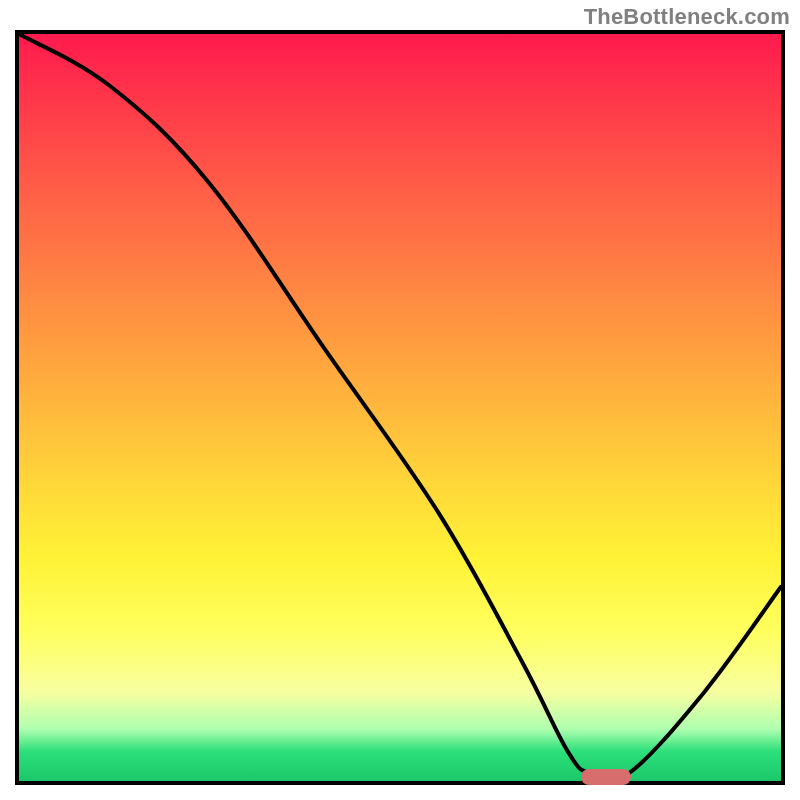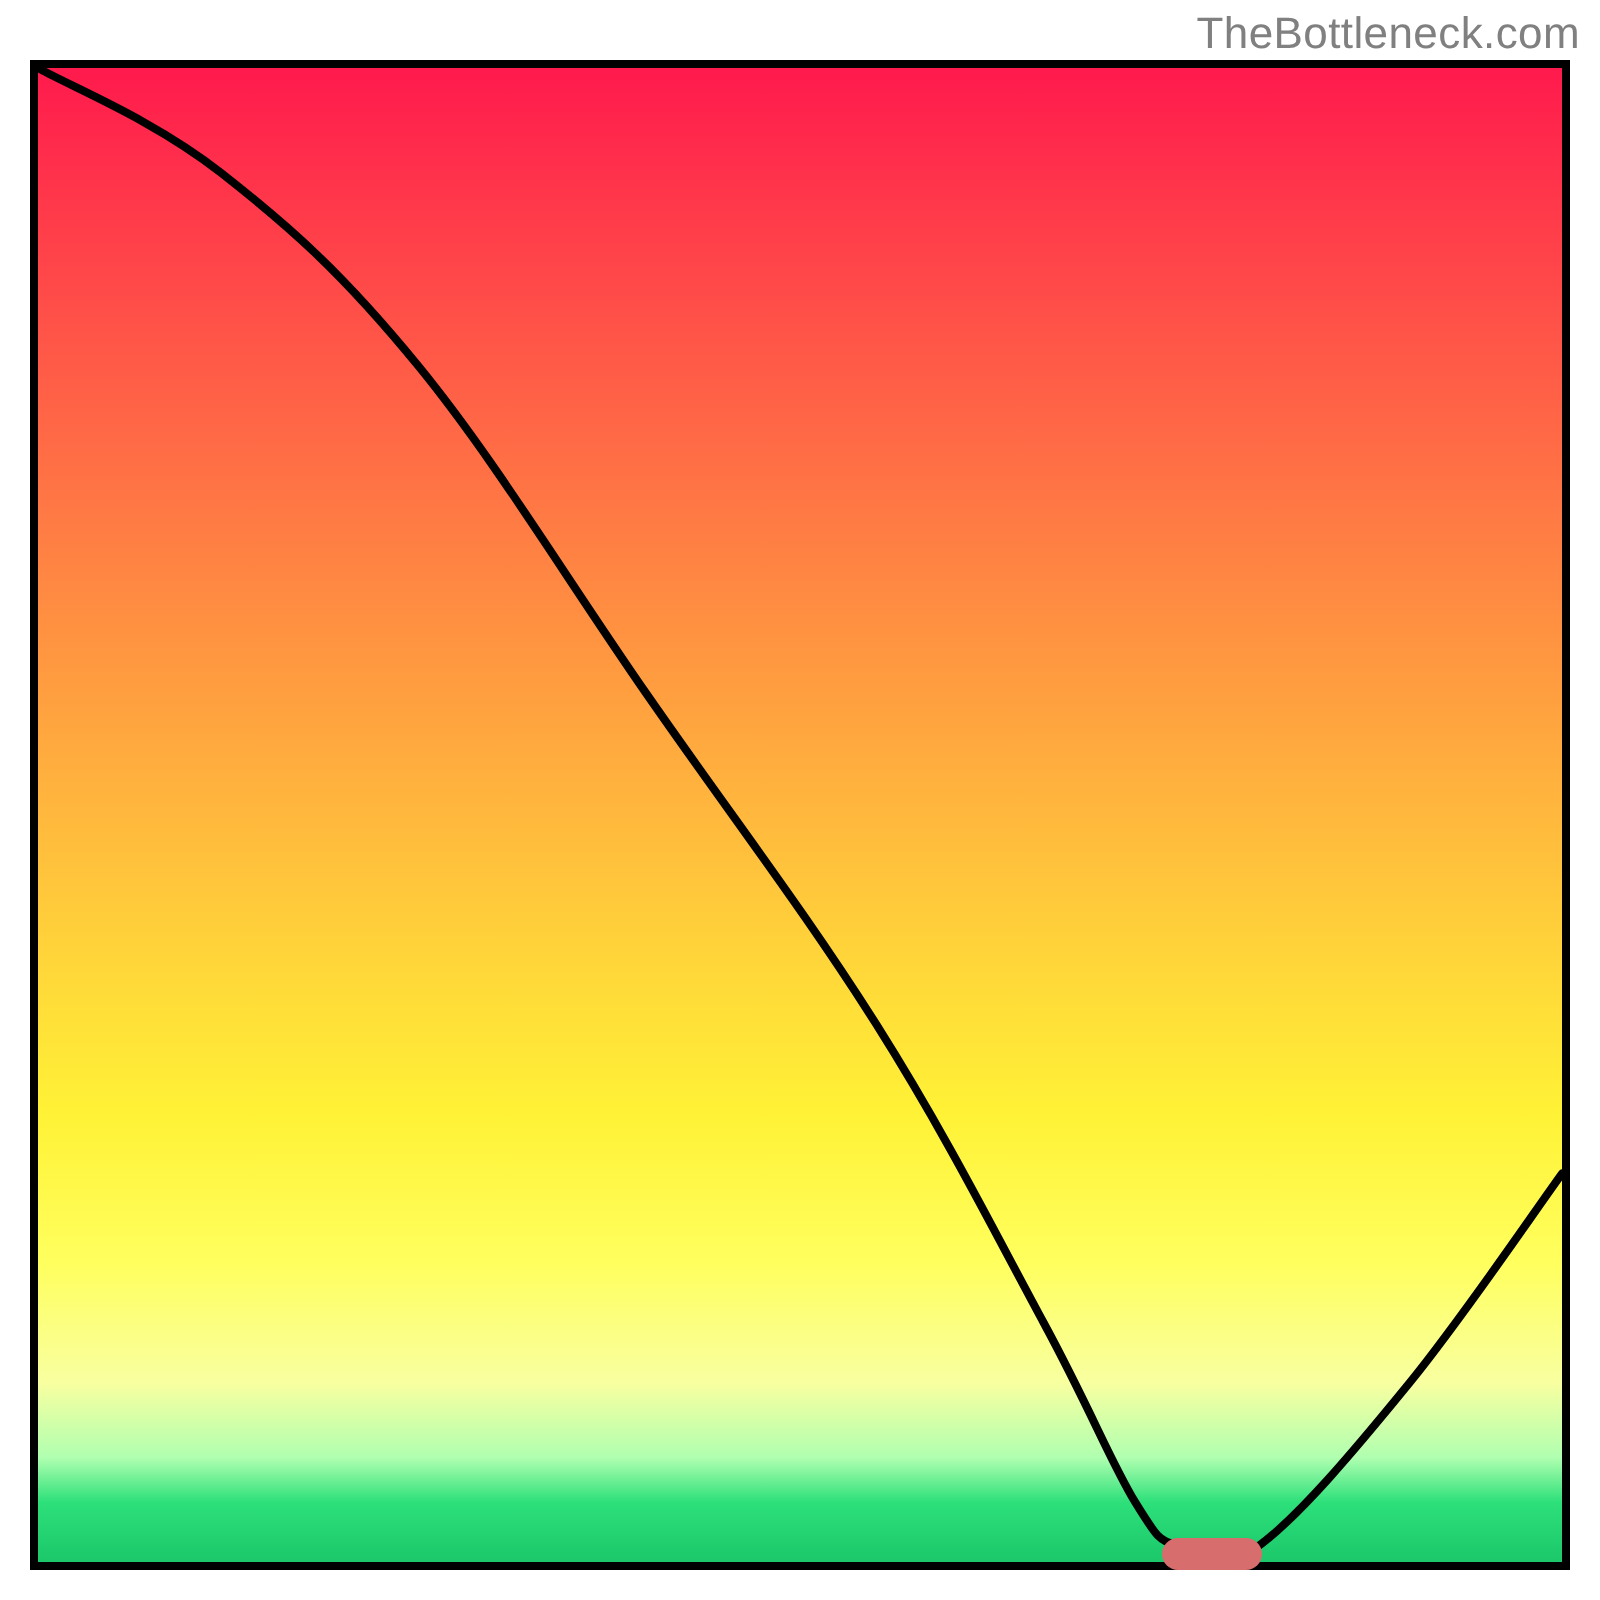--- a/index.html
+++ b/index.html
@@ -14,21 +14,21 @@
   .stage {
     position: relative;
     width: 800px;
     height: 800px;
   }
   .watermark {
     position: absolute;
     top: 4px;
     right: 10px;
     font-size: 22px;
-    font-weight: normal;
+    font-weight: bold;
     color: #808080;
     letter-spacing: 0.2px;
     z-index: 30;
   }
   .frame {
     position: absolute;
     left: 15px;
     top: 30px;
     width: 770px;
     height: 755px;

